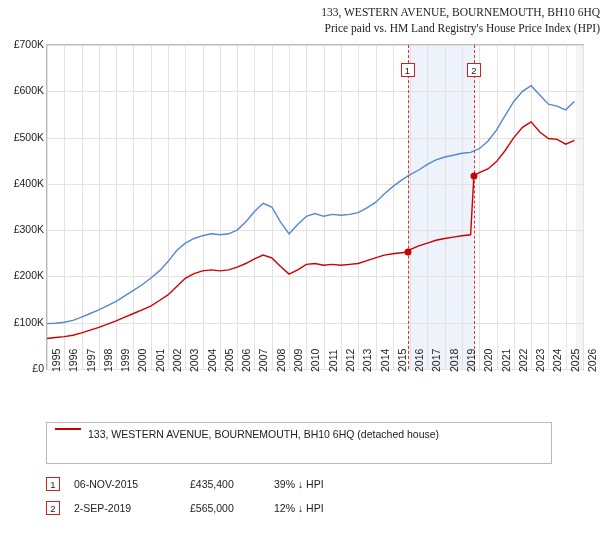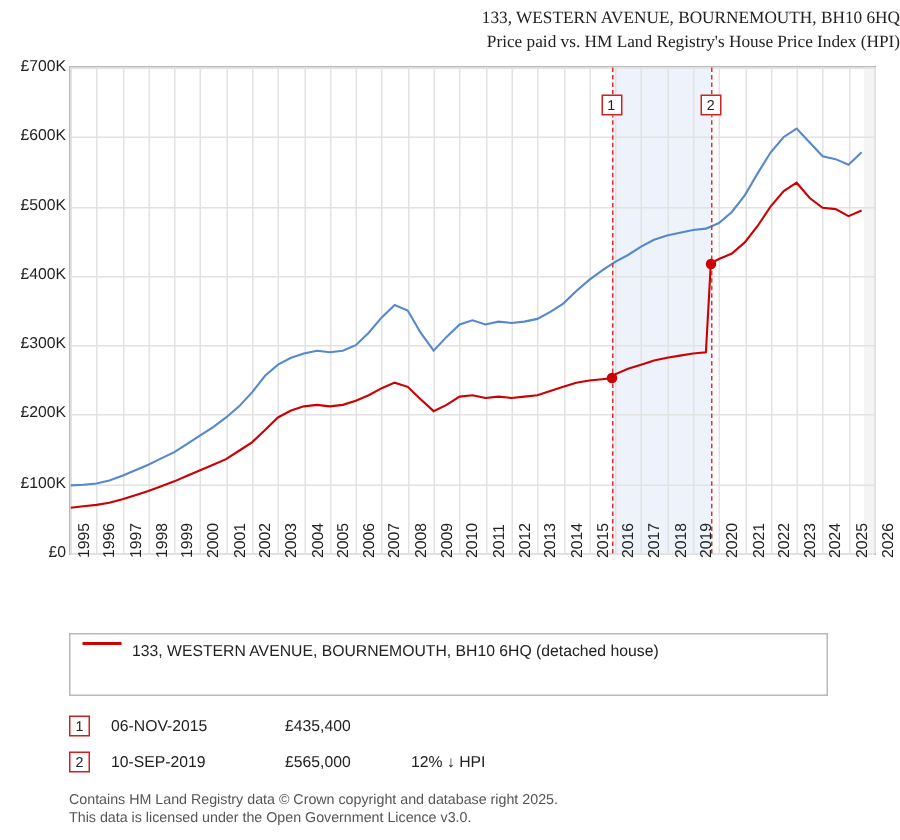--- a/index.html
+++ b/index.html
@@ -249,33 +249,30 @@
       <span class="swatch" style="border-top-color:#cc0000"></span>
       <span>133, WESTERN AVENUE, BOURNEMOUTH, BH10 6HQ (detached house)</span>
     </div>
   </div>
 
   <div id="events">
     <div class="evt-row">
       <span class="evt-num">1</span>
       <span class="evt-date">06-NOV-2015</span>
       <span class="evt-price">£435,400</span>
+      <span class="evt-delta">39% ↓ HPI</span>
     </div>
     <div class="evt-row">
       <span class="evt-num">2</span>
-      <span class="evt-date">10-SEP-2019</span>
+      <span class="evt-date">2-SEP-2019</span>
       <span class="evt-price">£565,000</span>
       <span class="evt-delta">12% ↓ HPI</span>
     </div>
   </div>
 
-  <div id="footer">
-    <div>Contains HM Land Registry data © Crown copyright and database right 2025.</div>
-    <div>This data is licensed under the Open Government Licence v3.0.</div>
-  </div>
 
 <div class="ylabel" style="top: 368px;">£0</div>
     <div class="ylabel" style="top: 321.714px;">£100K</div>
     <div class="ylabel" style="top: 275.429px;">£200K</div>
     <div class="ylabel" style="top: 229.143px;">£300K</div>
     <div class="ylabel" style="top: 182.857px;">£400K</div>
     <div class="ylabel" style="top: 136.571px;">£500K</div>
     <div class="ylabel" style="top: 90.2857px;">£600K</div>
     <div class="ylabel" style="top: 44px;">£700K</div>
     <div class="xlabel" style="left: 50px; top: 372px;">1995</div>

